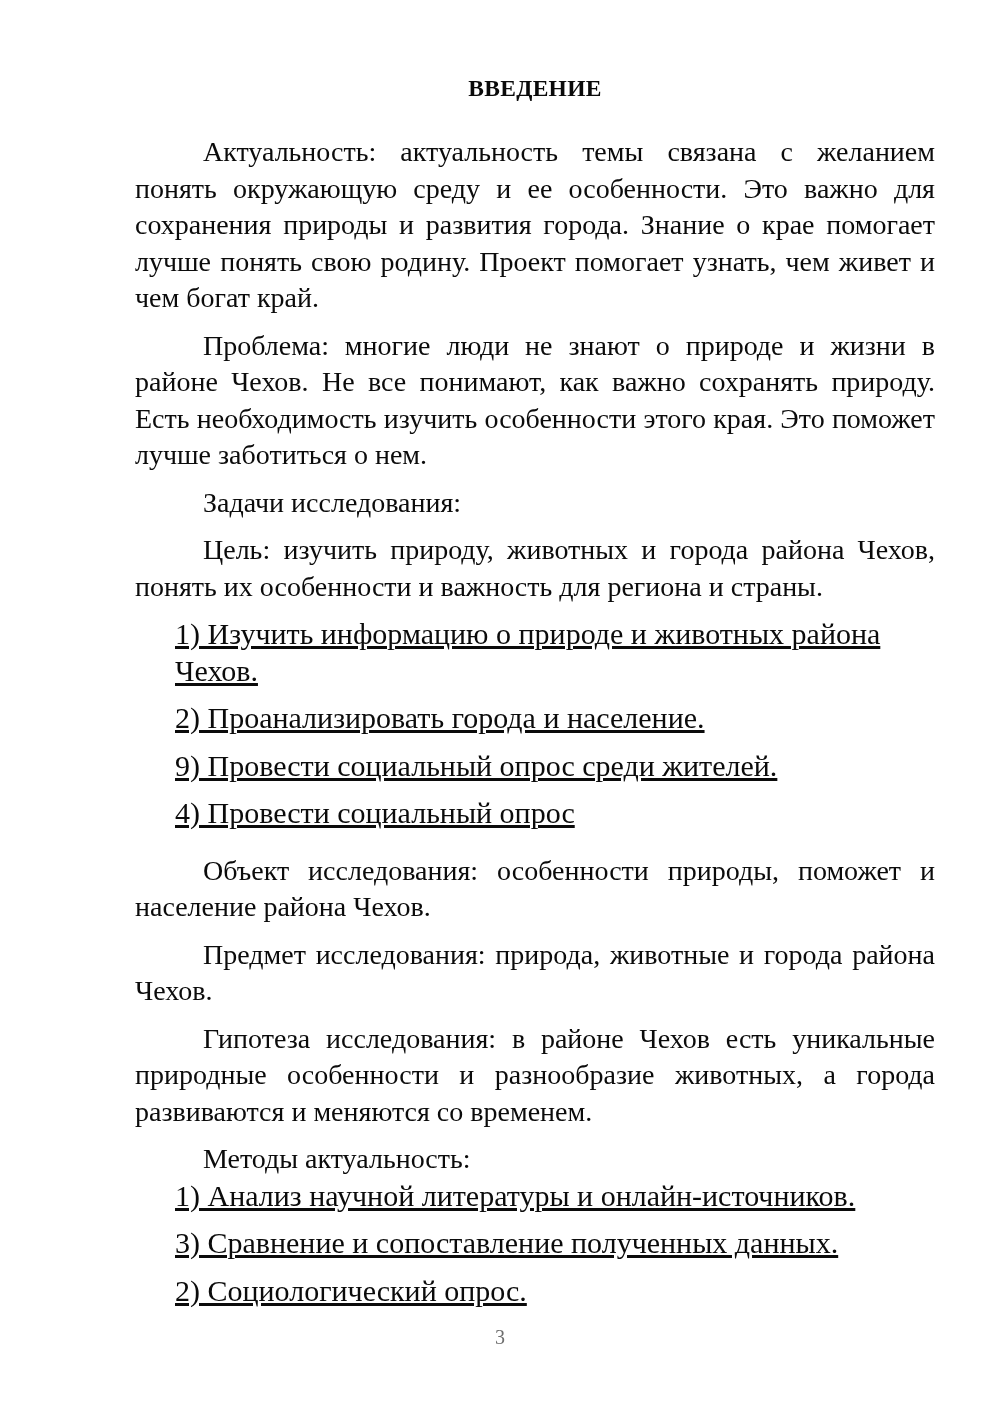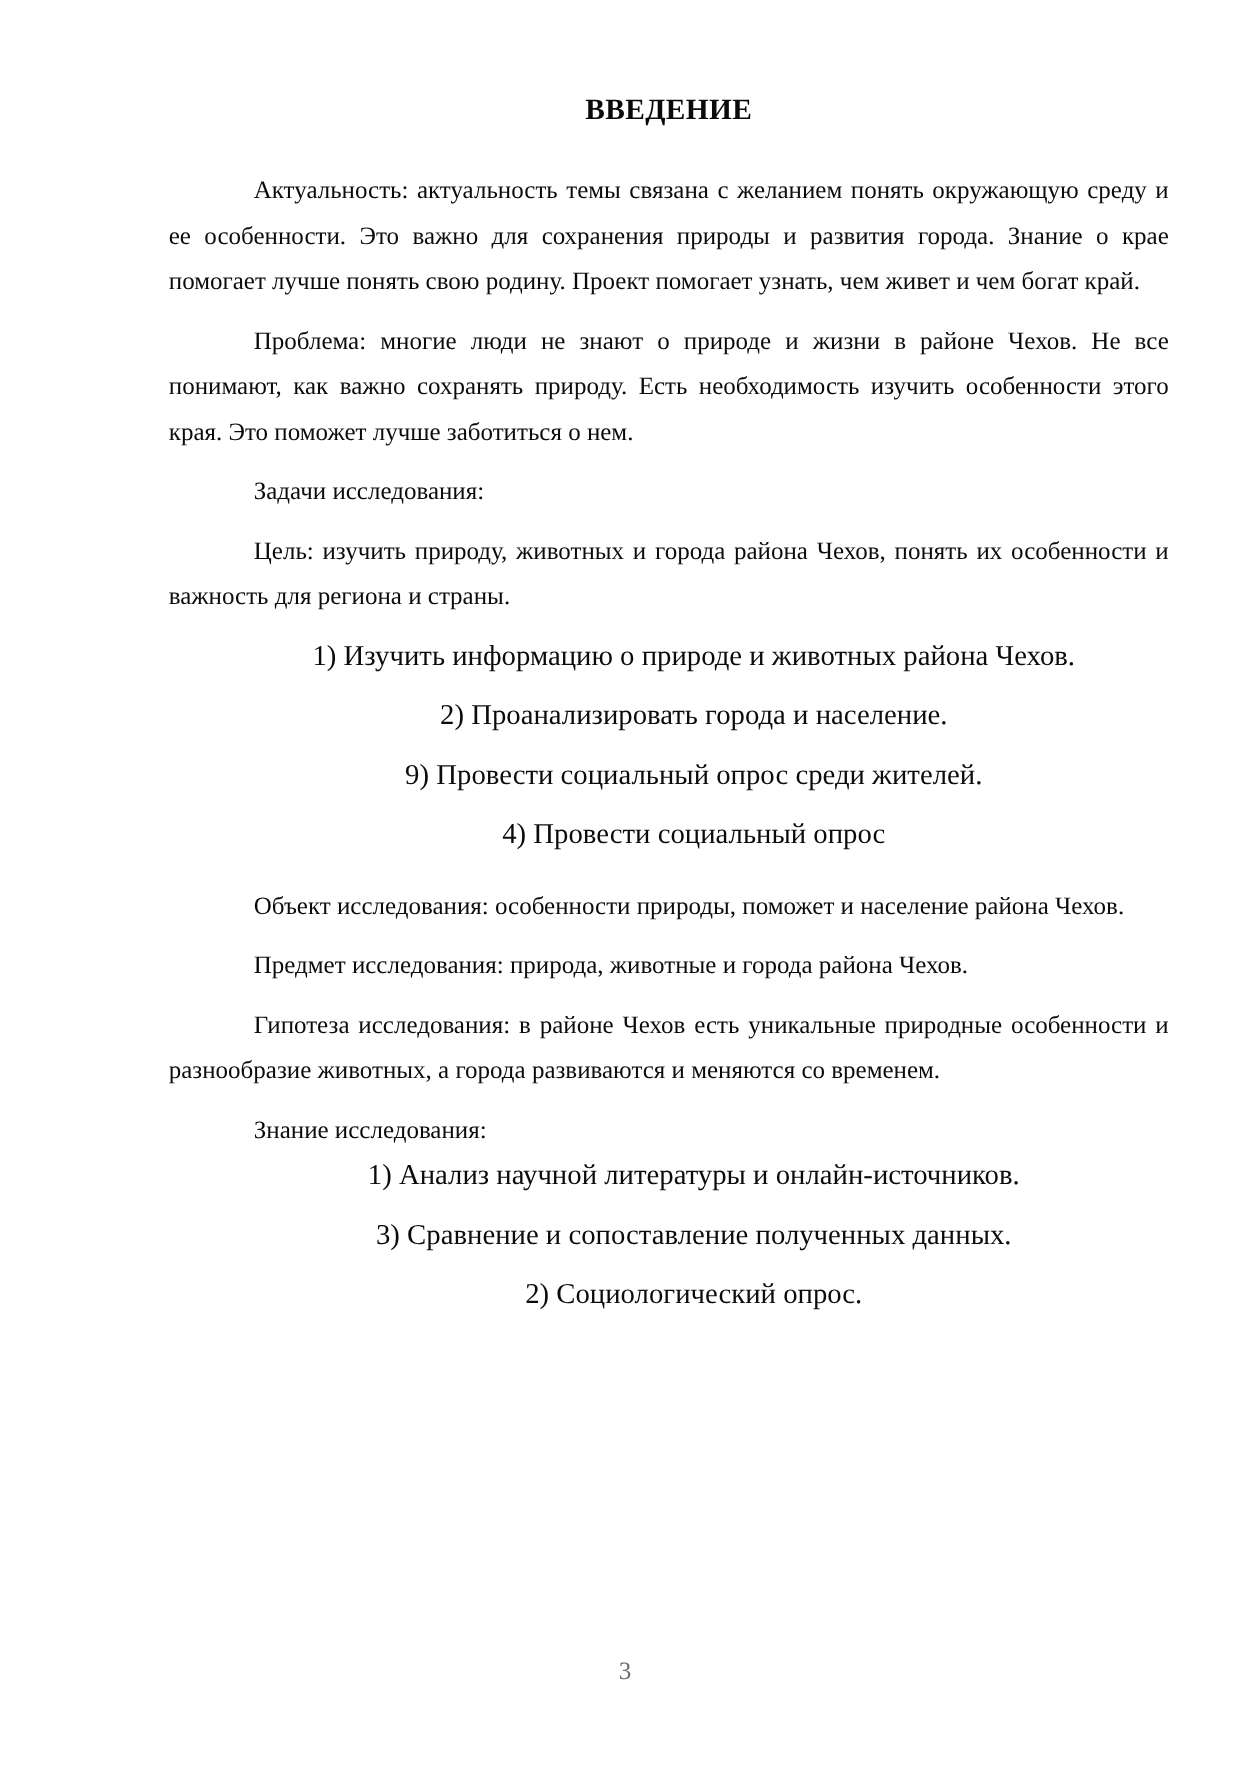--- a/index.html
+++ b/index.html
@@ -31,21 +31,21 @@
     text-align: center;
     font-weight: bold;
     font-size: 23.5px;
     letter-spacing: 0.3px;
     line-height: 1.2;
     margin: 0 0 32px 0;
     color: #0a0a0a;
   }
 
   .para {
-    font-size: 20px;
+    font-size: 28px;
     line-height: 36.5px;
     text-align: justify;
     text-justify: inter-word;
     text-indent: 68px;
     margin: 0 0 11px 0;
     hyphens: none;
     -webkit-hyphens: none;
   }
 
   .para:last-of-type {
@@ -57,26 +57,27 @@
     text-align: left;
   }
 
   .list-block {
     margin: 0;
     padding: 0;
     list-style: none;
   }
 
   .list-item {
-    font-size: 23px;
+    font-size: 30px;
     line-height: 36.5px;
-    text-align: center;
+    text-align: left;
     margin: 0 0 11px 0;
     padding-left: 40px;
     text-indent: 0;
+    text-decoration: underline;
   }
 
   .spacer-sm { height: 10px; }
 
   .page-number {
     position: absolute;
     left: 0;
     right: 0;
     top: 1326px;
     text-align: center;
@@ -110,21 +111,21 @@
     </ul>
 
     <div class="spacer-sm"></div>
 
     <p class="para">Объект исследования: особенности природы, поможет и население района Чехов.</p>
 
     <p class="para">Предмет исследования: природа, животные и города района Чехов.</p>
 
     <p class="para">Гипотеза исследования: в районе Чехов есть уникальные природные особенности и разнообразие животных, а города развиваются и меняются со временем.</p>
 
-    <p class="para para-noindent">Знание исследования:</p>
+    <p class="para para-noindent">Методы актуальность:</p>
 
     <ul class="list-block">
       <li class="list-item">1) Анализ научной литературы и онлайн-источников.</li>
       <li class="list-item">3) Сравнение и сопоставление полученных данных.</li>
       <li class="list-item">2) Социологический опрос.</li>
     </ul>
 
   </div>
 
   <div class="page-number">3</div>

